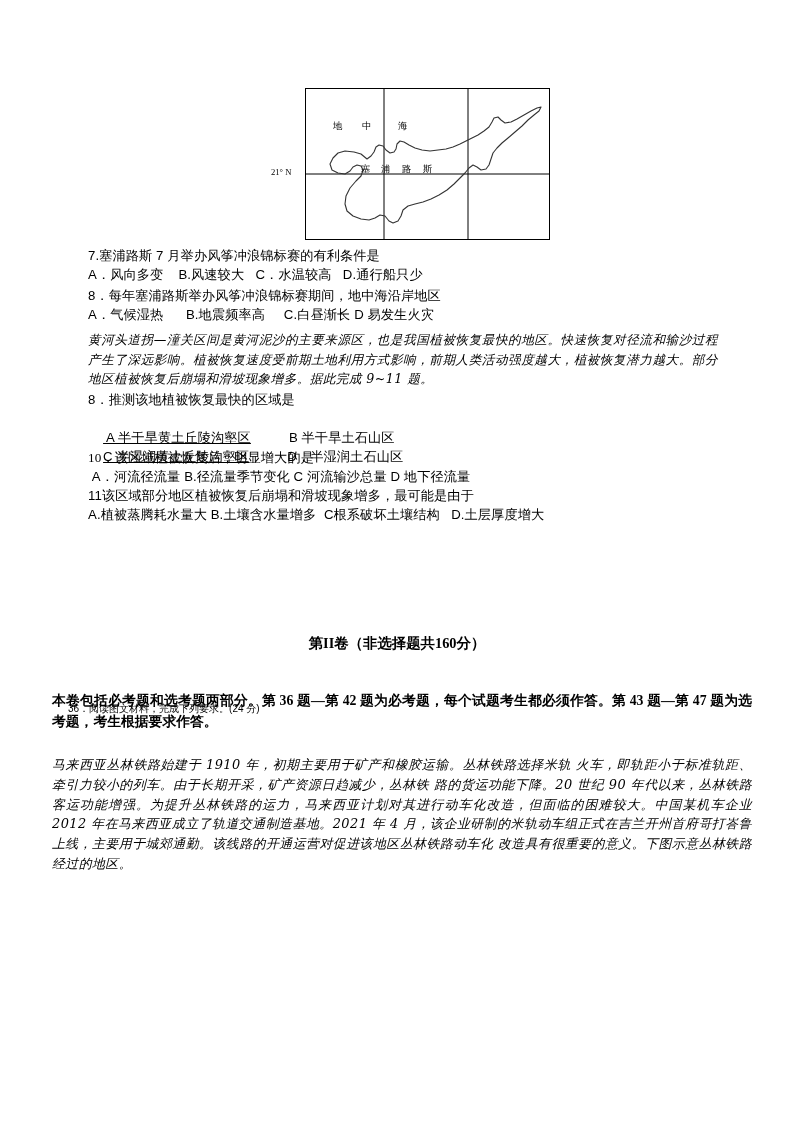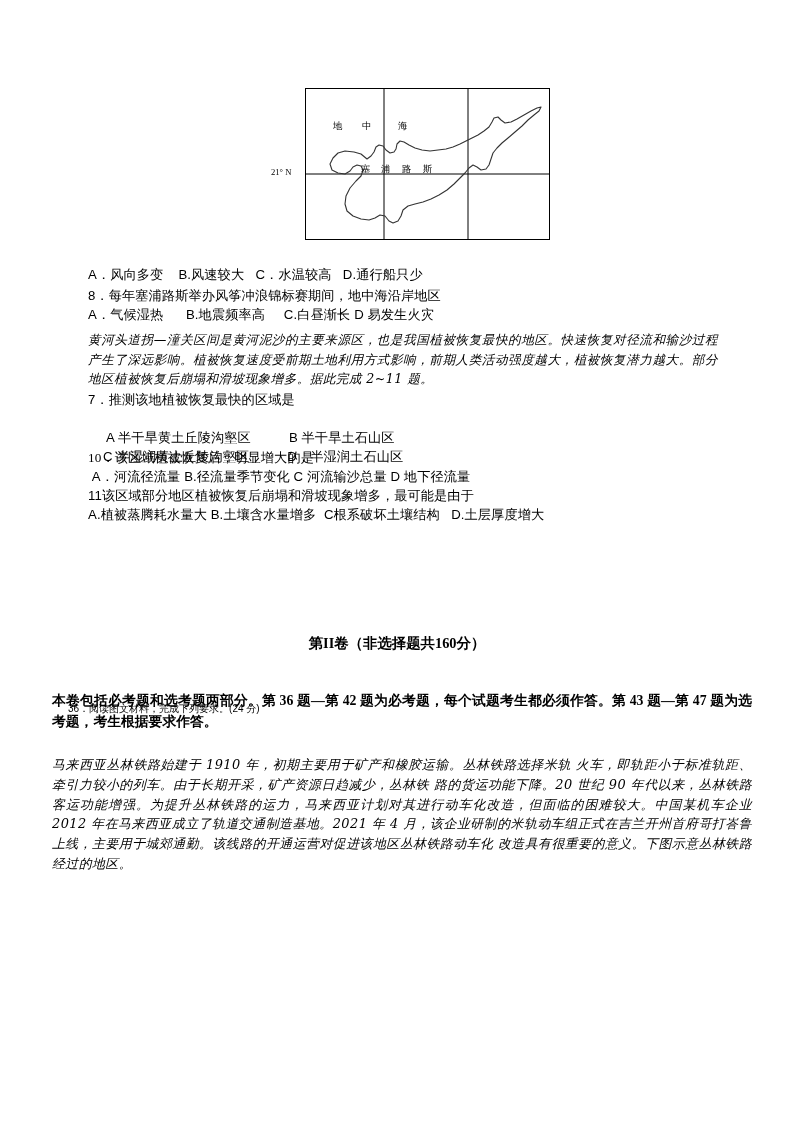--- a/index.html
+++ b/index.html
@@ -82,21 +82,21 @@
   }
   .q36 {
     position: absolute;
     left: 52px;
     width: 700px;
     font-size: 10px;
     line-height: 20px;
     font-family: "Liberation Sans", "DejaVu Sans", sans-serif;
     margin-left: 16px;
   }
-  .underline-wavy { text-decoration-thickness: 1px; }
+  .underline-wavy { text-decoration: underline; text-decoration-thickness: 1px; }
 </style>
 </head>
 <body>
 
 <div class="page">
 
   <div class="fig-wrap">
     <svg class="fig-svg" width="245" height="152" viewBox="0 0 245 152" xmlns="http://www.w3.org/2000/svg">
       <rect x="0.5" y="0.5" width="244" height="151" fill="#ffffff" stroke="#000" stroke-width="1"></rect>
 
@@ -131,28 +131,29 @@
       <text x="56" y="84" font-family="Liberation Serif, serif" font-size="9.2" fill="#000">塞</text>
       <text x="76" y="84" font-family="Liberation Serif, serif" font-size="9.2" fill="#000">浦</text>
       <text x="97" y="84" font-family="Liberation Serif, serif" font-size="9.2" fill="#000">路</text>
       <text x="118" y="84" font-family="Liberation Serif, serif" font-size="9.2" fill="#000">斯</text>
     </svg>
 
     <div style="position:absolute; left:-34px; top:79px; font-size:8.6px;
                 font-family:'Liberation Serif', serif;">21° N</div>
   </div>
 
+  <div class="txt" style="top:246px;">7.塞浦路斯 7 月举办风筝冲浪锦标赛的有利条件是</div>
   <div class="txt" style="top:265px;">A．风向多变    B.风速较大   C．水温较高   D.通行船只少</div>
 
   <div class="txt" style="top:286px;">8．每年塞浦路斯举办风筝冲浪锦标赛期间，地中海沿岸地区</div>
   <div class="txt" style="top:305px;">A．气候湿热      B.地震频率高     C.白昼渐长 D 易发生火灾</div>
 
-  <div class="kai" style="top:330px;">黄河头道拐—潼关区间是黄河泥沙的主要来源区，也是我国植被恢复最快的地区。快速恢复对径流和输沙过程产生了深远影响。植被恢复速度受前期土地利用方式影响，前期人类活动强度越大，植被恢复潜力越大。部分地区植被恢复后崩塌和滑坡现象增多。据此完成 2~11 题。</div>
+  <div class="kai" style="top:330px;">黄河头道拐—潼关区间是黄河泥沙的主要来源区，也是我国植被恢复最快的地区。快速恢复对径流和输沙过程产生了深远影响。植被恢复速度受前期土地利用方式影响，前期人类活动强度越大，植被恢复潜力越大。部分地区植被恢复后崩塌和滑坡现象增多。据此完成 9~11 题。</div>
 
-  <div class="txt" style="top:390px;">7．推测该地植被恢复最快的区域是</div>
+  <div class="txt" style="top:390px;">8．推测该地植被恢复最快的区域是</div>
   <div class="txt" style="top:409px;">
     <span class="underline-wavy"> A 半干旱黄土丘陵沟壑区</span><span style="display:inline-block;width:38px;"></span><span>B 半干旱土石山区</span>
   </div>
   <div class="txt" style="top:428px;">
     <span class="underline-wavy">C 半湿润黄土丘陵沟壑区</span><span style="display:inline-block;width:38px;"></span><span>D．半湿润土石山区</span>
   </div>
 
   <div class="txt" style="top:448px;font-family:Liberation Serif, serif;">10．该区域植被恢复后，明显增大的是</div>
   <div class="txt" style="top:467px;"> A．河流径流量 B.径流量季节变化 C 河流输沙总量 D 地下径流量</div>
 

